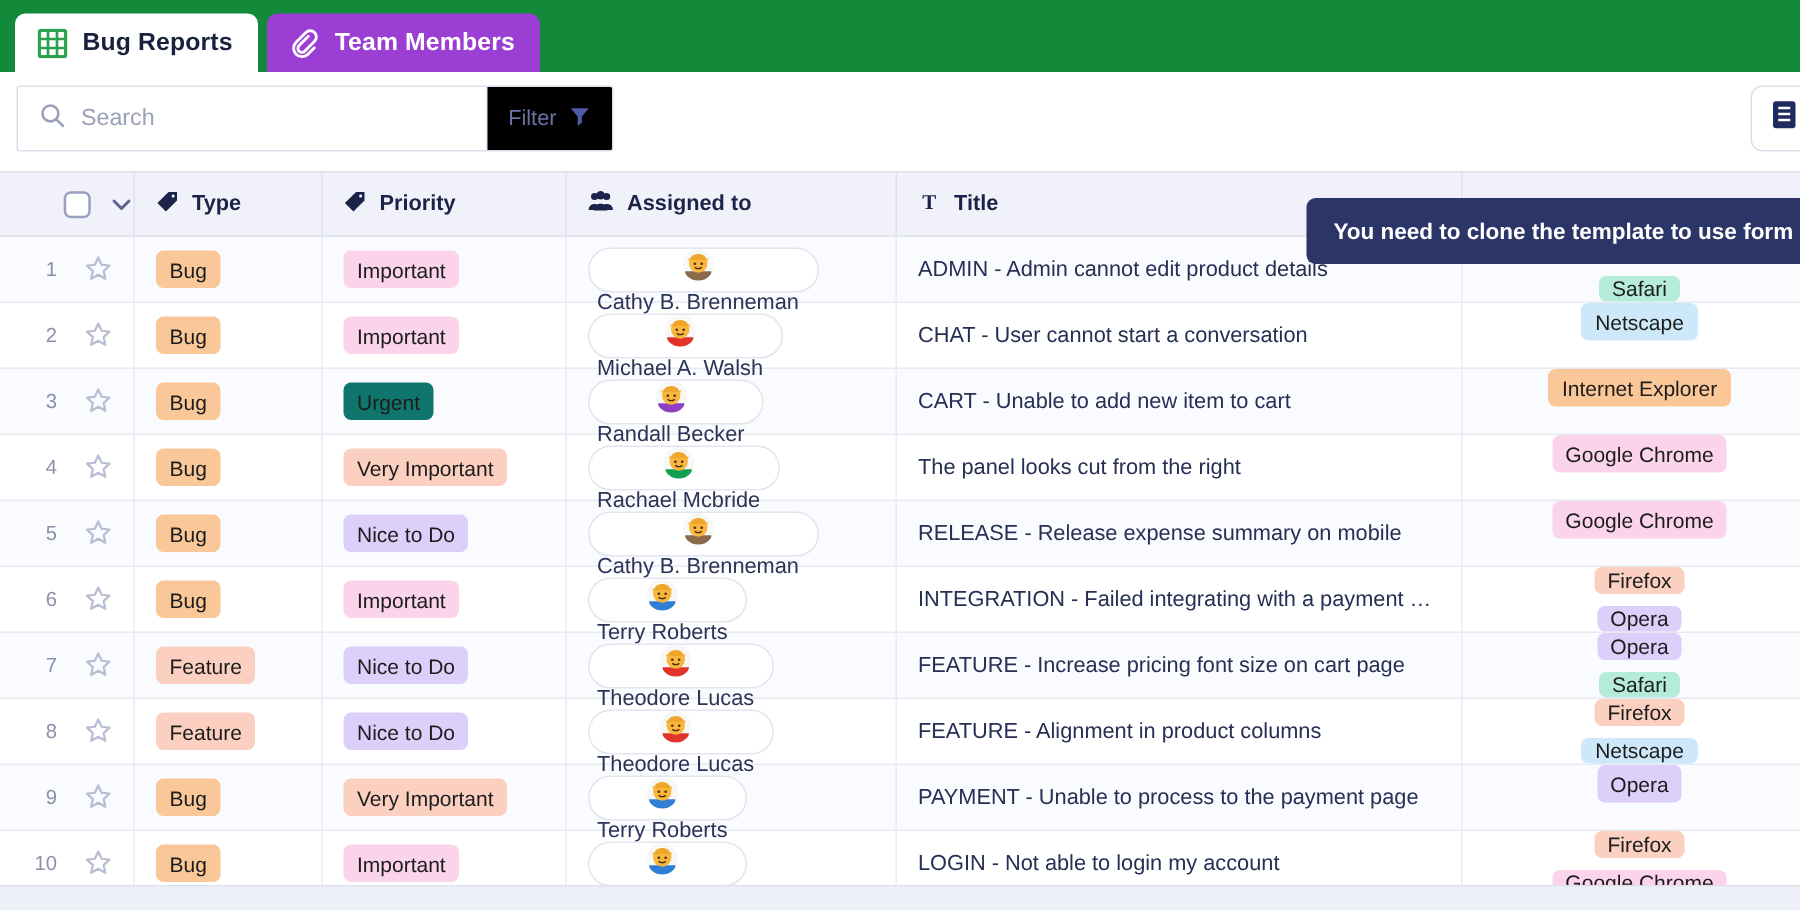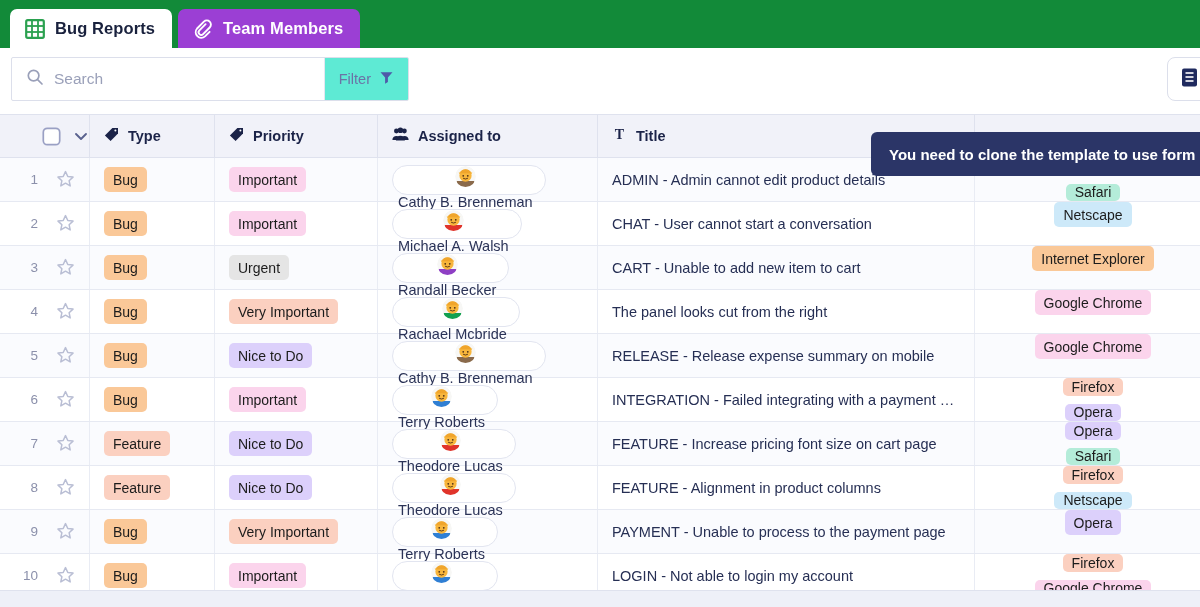--- a/index.html
+++ b/index.html
@@ -43,21 +43,21 @@
     flex: 1; display: flex; align-items: center; gap: 10px; padding-left: 14px;
   }
   .searchfield input {
     border: 0; outline: 0; font-size: 15.5px; font-family: inherit;
     color: #3d4566; width: 100%; background: transparent;
   }
   .searchfield input::placeholder { color: #9aa0b9; }
   .filterbtn {
     display: flex; align-items: center; gap: 8px;
     padding: 0 14px; border-left: 1px solid #e4e7f1;
-    background: #5eead4; color: #6b73a6; font-size: 14.5px; cursor: pointer;
+    background: #000000; color: #6b73a6; font-size: 14.5px; cursor: pointer;
   }
   .iconbtn {
     position: absolute; left: 1167px; top: 9px;
     width: 44px; height: 44px; border: 1px solid #dcdfeb; border-radius: 8px;
     background: #fff; display: flex; align-items: center; justify-content: center;
     cursor: pointer;
   }
 
   
   .table { position: absolute; left: 0; top: 114px; width: 1200px; height: 493px; }
@@ -92,21 +92,21 @@
 
   
   .chip {
     display: inline-flex; align-items: center; height: 25px;
     padding: 0 9px; border-radius: 5px; font-size: 14px; color: #1c1c1c;
     white-space: nowrap;
   }
   .chip.bug        { background: #fac898; }
   .chip.feature    { background: #fbd0c0; }
   .chip.important  { background: #fbd4ec; }
-  .chip.urgent     { background: #e5e5e5; }
+  .chip.urgent     { background: #0f766e; }
   .chip.veryimp    { background: #fbd0c0; }
   .chip.nicetodo   { background: #dcd0fb; }
   .chip.ie         { background: #fac898; }
   .chip.safari     { background: #b4ecd9; }
   .chip.netscape   { background: #cde9f9; }
   .chip.chrome     { background: #fbd4ec; }
   .chip.firefox    { background: #fbd0c0; }
   .chip.opera      { background: #dcd0fb; }
 
   .person {

